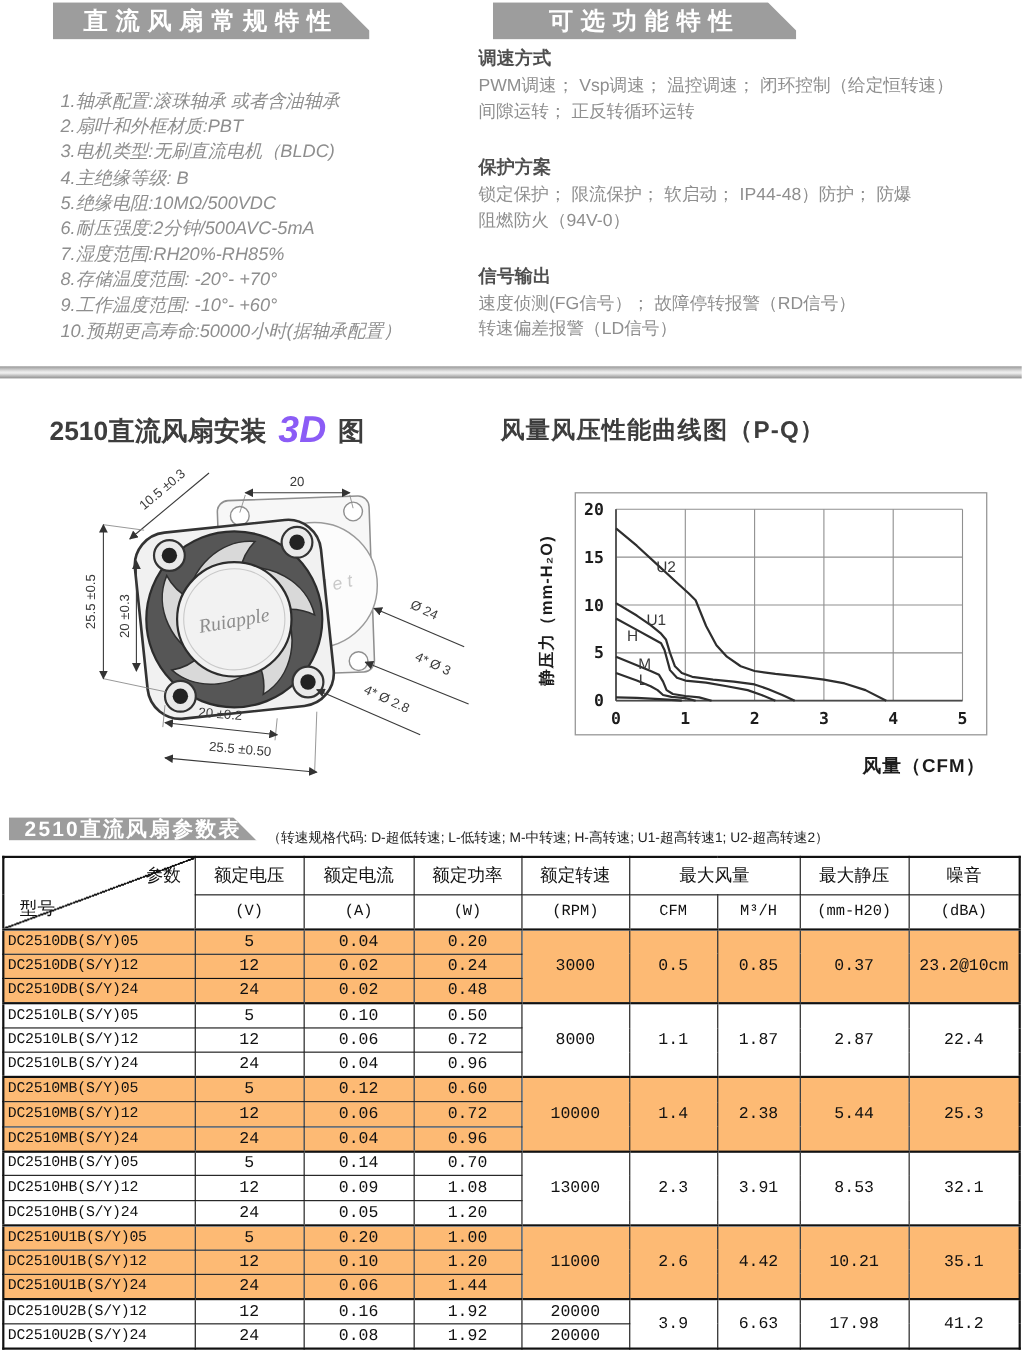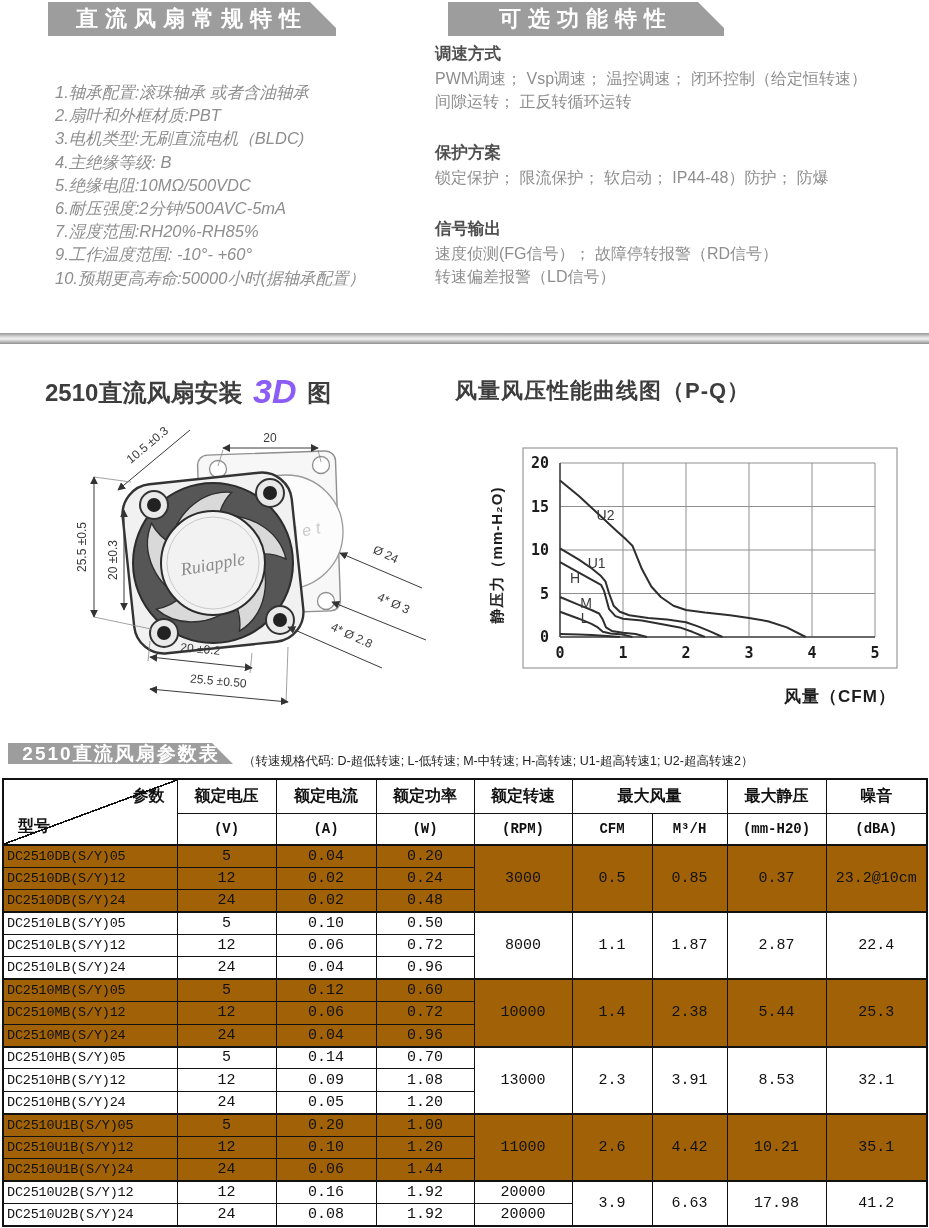--- a/index.html
+++ b/index.html
@@ -51,29 +51,29 @@
   .curve-label{font-size:14px;fill:#3a3a3a;}
   .axis-label{font-size:17px;fill:#1c1c1c;font-weight:bold;letter-spacing:1px;}
 
   
   .table-legend{position:absolute;left:243px;top:753px;font-size:12.5px;color:#222;letter-spacing:0;}
   #param-table{position:absolute;left:2px;top:778px;width:925px;border-collapse:collapse;
                table-layout:fixed;background:#fff;border:2px solid #111;color:#111;}
   #param-table th,#param-table td{border:1px solid #111;padding:0;overflow:hidden;white-space:nowrap;}
   #param-table thead tr.h1{height:34px;}
   #param-table thead tr.h2{height:32px;}
-  #param-table thead th{font-weight:bold;font-size:16px;text-align:center;}
+  #param-table thead th{font-weight:normal;font-size:16px;text-align:center;}
   #param-table thead tr.h2 th{font-family:"Liberation Mono","DejaVu Sans Mono",monospace;font-size:14px;}
   #param-table thead th.cn{font-size:16px;font-family:"Liberation Sans",sans-serif;}
   #param-table thead tr.h2 th{border-bottom:2px solid #111;}
   #param-table tbody tr{height:22.4px;}
   #param-table tbody td{font-family:"Liberation Mono","DejaVu Sans Mono",monospace;font-size:15px;
                         text-align:center;}
   #param-table tbody td.model{text-align:left;font-size:13.5px;padding-left:3px;letter-spacing:-0.2px;}
-  #param-table tbody tr.shaded td{background:#a16207;margin-top:32px;}
+  #param-table tbody tr.shaded td{background:#fdba74;margin-top:32px;}
   #param-table tbody tr.group-start td{border-top:2px solid #111;}
   th.corner{position:relative;background:
      linear-gradient(to bottom right,transparent calc(50% - 0.8px),#111 calc(50% - 0.8px),
                      #111 calc(50% + 0.8px),transparent calc(50% + 0.8px));}
   th.corner .c-top{position:absolute;top:6px;right:12px;font-size:16px;}
   th.corner .c-bot{position:absolute;bottom:7px;left:14px;font-size:16px;text-align:right;}
 </style>
 </head>
 <body>
 
@@ -87,32 +87,34 @@
   </div>
 
   <div id="general-list" class="general-list">
       <div>1.轴承配置:滚珠轴承 或者含油轴承</div>
       <div>2.扇叶和外框材质:PBT</div>
       <div>3.电机类型:无刷直流电机（BLDC)</div>
       <div>4.主绝缘等级: B</div>
       <div>5.绝缘电阻:10MΩ/500VDC</div>
       <div>6.耐压强度:2分钟/500AVC-5mA</div>
       <div>7.湿度范围:RH20%-RH85%</div>
+      <div>8.存储温度范围: -20°- +70°</div>
       <div>9.工作温度范围: -10°- +60°</div>
       <div>10.预期更高寿命:50000小时(据轴承配置）</div>
     </div>
   <div id="optional-groups" class="opt-wrap">
       <div class="opt-group">
         <div class="opt-heading">调速方式</div>
         <div class="opt-line">PWM调速； Vsp调速； 温控调速； 闭环控制（给定恒转速）</div>
         <div class="opt-line">间隙运转； 正反转循环运转</div>
       </div>
       <div class="opt-group">
         <div class="opt-heading">保护方案</div>
         <div class="opt-line">锁定保护； 限流保护； 软启动； IP44-48）防护； 防爆</div>
+        <div class="opt-line">阻燃防火（94V-0）</div>
       </div>
       <div class="opt-group">
         <div class="opt-heading">信号输出</div>
         <div class="opt-line">速度侦测(FG信号）； 故障停转报警（RD信号）</div>
         <div class="opt-line">转速偏差报警（LD信号）</div>
       </div>
     </div>
 
   <div class="divider"></div>
 

